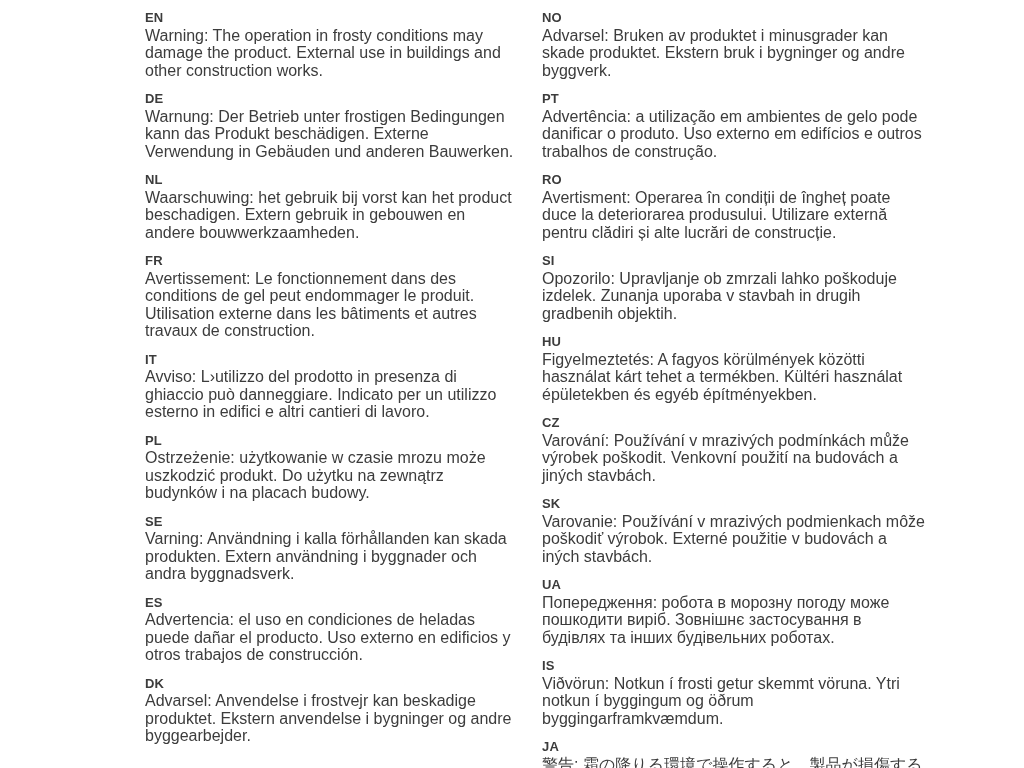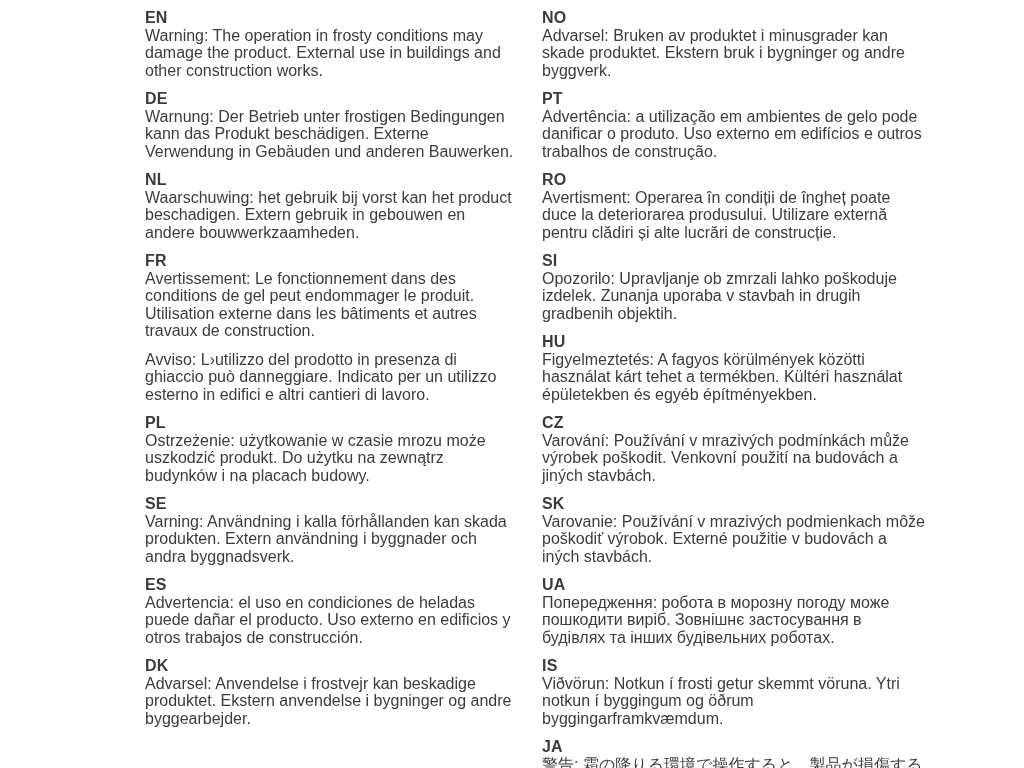--- a/index.html
+++ b/index.html
@@ -25,21 +25,21 @@
     width: 372px;
   }
   .col-right {
     left: 542px;
     width: 384px;
   }
   .lang-section {
     margin: 0 0 11px 0;
   }
   .lang-code {
-    font-size: 16px;
+    font-size: 13px;
     line-height: 17.5px;
     font-weight: 700;
     margin: 0;
     letter-spacing: 0.2px;
   }
   .lang-text {
     font-size: 16px;
     line-height: 17.5px;
     font-weight: 400;
     margin: 0;
@@ -60,20 +60,21 @@
       </section>
       <section class="lang-section">
         <h2 class="lang-code">NL</h2>
         <p class="lang-text">Waarschuwing: het gebruik bij vorst kan het product beschadigen. Extern gebruik in gebouwen en andere bouwwerkzaamheden.</p>
       </section>
       <section class="lang-section">
         <h2 class="lang-code">FR</h2>
         <p class="lang-text">Avertissement: Le fonctionnement dans des conditions de gel peut endommager le produit. Utilisation externe dans les bâtiments et autres travaux de construction.</p>
       </section>
       <section class="lang-section">
+        <h2 class="lang-code">IT</h2>
         <p class="lang-text">Avviso: L›utilizzo del prodotto in presenza di ghiaccio può danneggiare. Indicato per un utilizzo esterno in edifici e altri cantieri di lavoro.</p>
       </section>
       <section class="lang-section">
         <h2 class="lang-code">PL</h2>
         <p class="lang-text">Ostrzeżenie: użytkowanie w czasie mrozu może uszkodzić produkt. Do użytku na zewnątrz budynków i na placach budowy.</p>
       </section>
       <section class="lang-section">
         <h2 class="lang-code">SE</h2>
         <p class="lang-text">Varning: Användning i kalla förhållanden kan skada produkten. Extern användning i byggnader och andra byggnadsverk.</p>
       </section>

